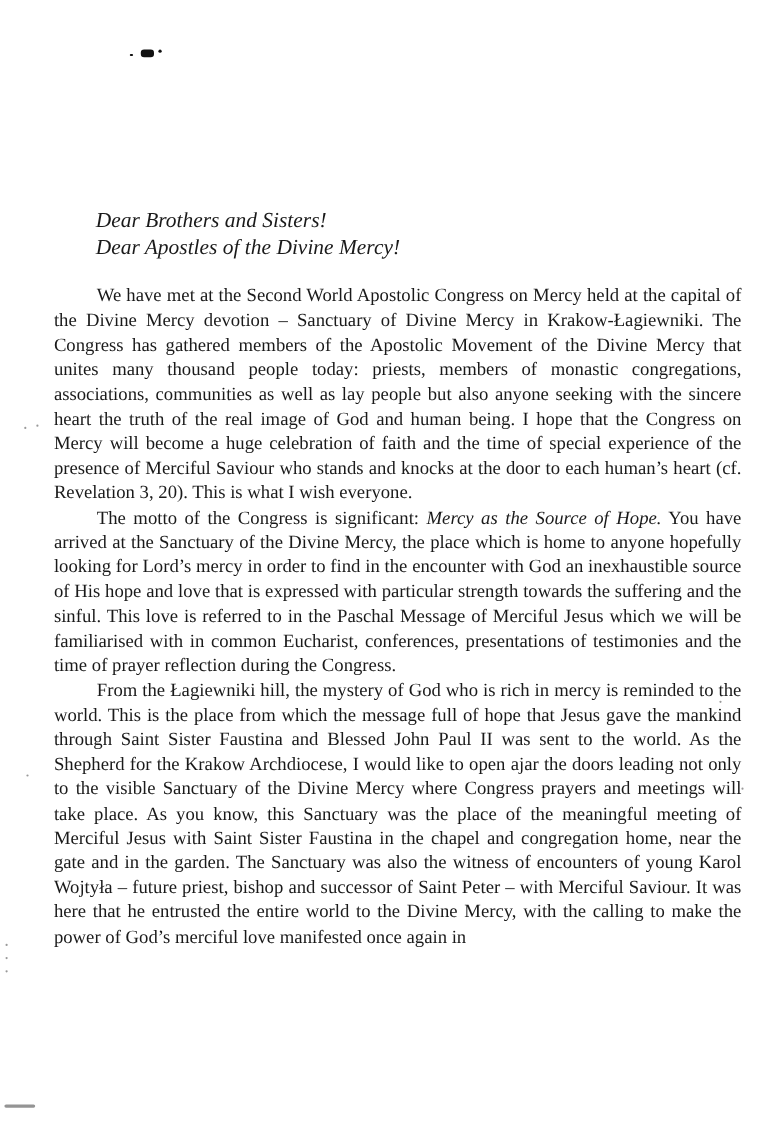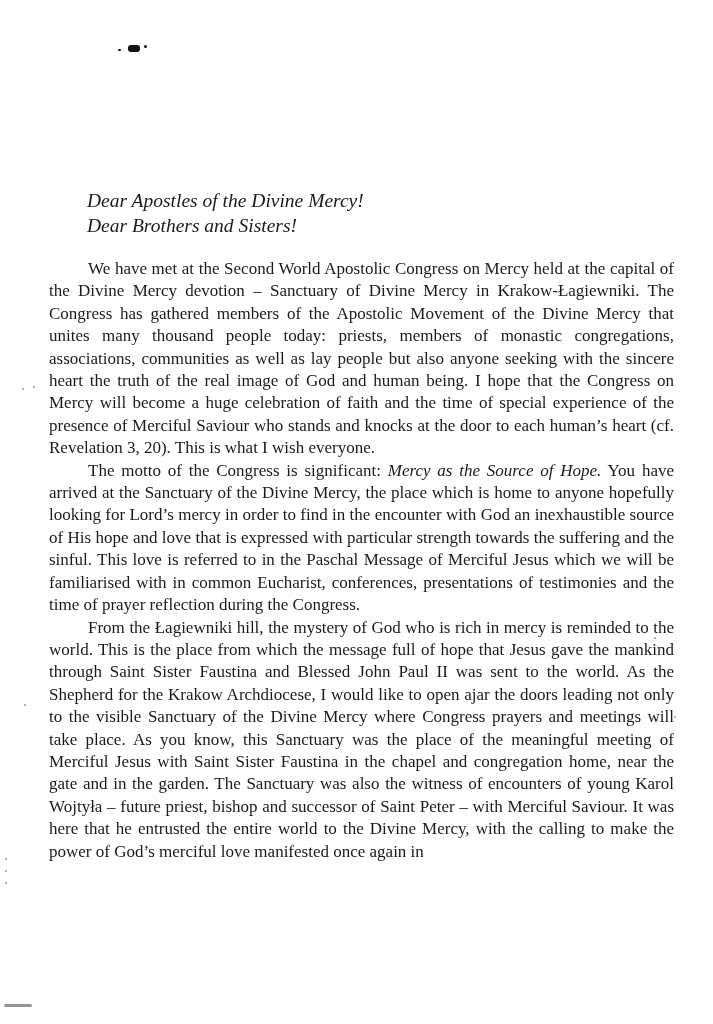--- a/index.html
+++ b/index.html
@@ -84,22 +84,22 @@
 <div class="scan-dot" style="left:33px;top:386px;"></div>
 <div class="scan-dot" style="left:24px;top:704px;"></div>
 <div class="scan-dot" style="left:656px;top:719px;"></div>
 <div class="scan-dot" style="left:674px;top:716px;"></div>
 <div class="scan-dot" style="left:654px;top:637px;"></div>
 <div class="scan-dot" style="left:5px;top:858px;"></div>
 <div class="scan-dot" style="left:5px;top:870px;"></div>
 <div class="scan-dot" style="left:5px;top:882px;"></div>
 
 <div class="salutation">
+  <div>Dear Brothers and Sisters!</div>
   <div>Dear Apostles of the Divine Mercy!</div>
-  <div>Dear Brothers and Sisters!</div>
 </div>
 
 <div class="body-text">
   <p>We have met at the Second World Apostolic Congress on Mercy held at the capital of the Divine Mercy devotion – Sanctuary of Divine Mercy in Krakow-Łagiewniki. The Congress has gathered members of the Apostolic Movement of the Divine Mercy that unites many thousand people today: priests, members of monastic congregations, associations, communities as well as lay people but also anyone seeking with the sincere heart the truth of the real image of God and human being. I hope that the Congress on Mercy will become a huge celebration of faith and the time of special experience of the presence of Merciful Saviour who stands and knocks at the door to each human’s heart (cf. Revelation 3, 20). This is what I wish everyone.</p>
   <p><span>The motto of the Congress is significant: </span><em>Mercy as the Source of Hope.</em><span> You have arrived at the Sanctuary of the Divine Mercy, the place which is home to anyone hopefully looking for Lord’s mercy in order to find in the encounter with God an inexhaustible source of His hope and love that is expressed with particular strength towards the suffering and the sinful. This love is referred to in the Paschal Message of Merciful Jesus which we will be familiarised with in common Eucharist, conferences, presentations of testimonies and the time of prayer reflection during the Congress.</span></p>
   <p>From the Łagiewniki hill, the mystery of God who is rich in mercy is reminded to the world. This is the place from which the message full of hope that Jesus gave the mankind through Saint Sister Faustina and Blessed John Paul II was sent to the world. As the Shepherd for the Krakow Archdiocese, I would like to open ajar the doors leading not only to the visible Sanctuary of the Divine Mercy where Congress prayers and meetings will take place. As you know, this Sanctuary was the place of the meaningful meeting of Merciful Jesus with Saint Sister Faustina in the chapel and congregation home, near the gate and in the garden. The Sanctuary was also the witness of encounters of young Karol Wojtyła – future priest, bishop and successor of Saint Peter – with Merciful Saviour. It was here that he entrusted the entire world to the Divine Mercy, with the calling to make the power of God’s merciful love manifested once again in</p>
 </div>
 
 <div class="scan-mark-bottom"></div>
 

